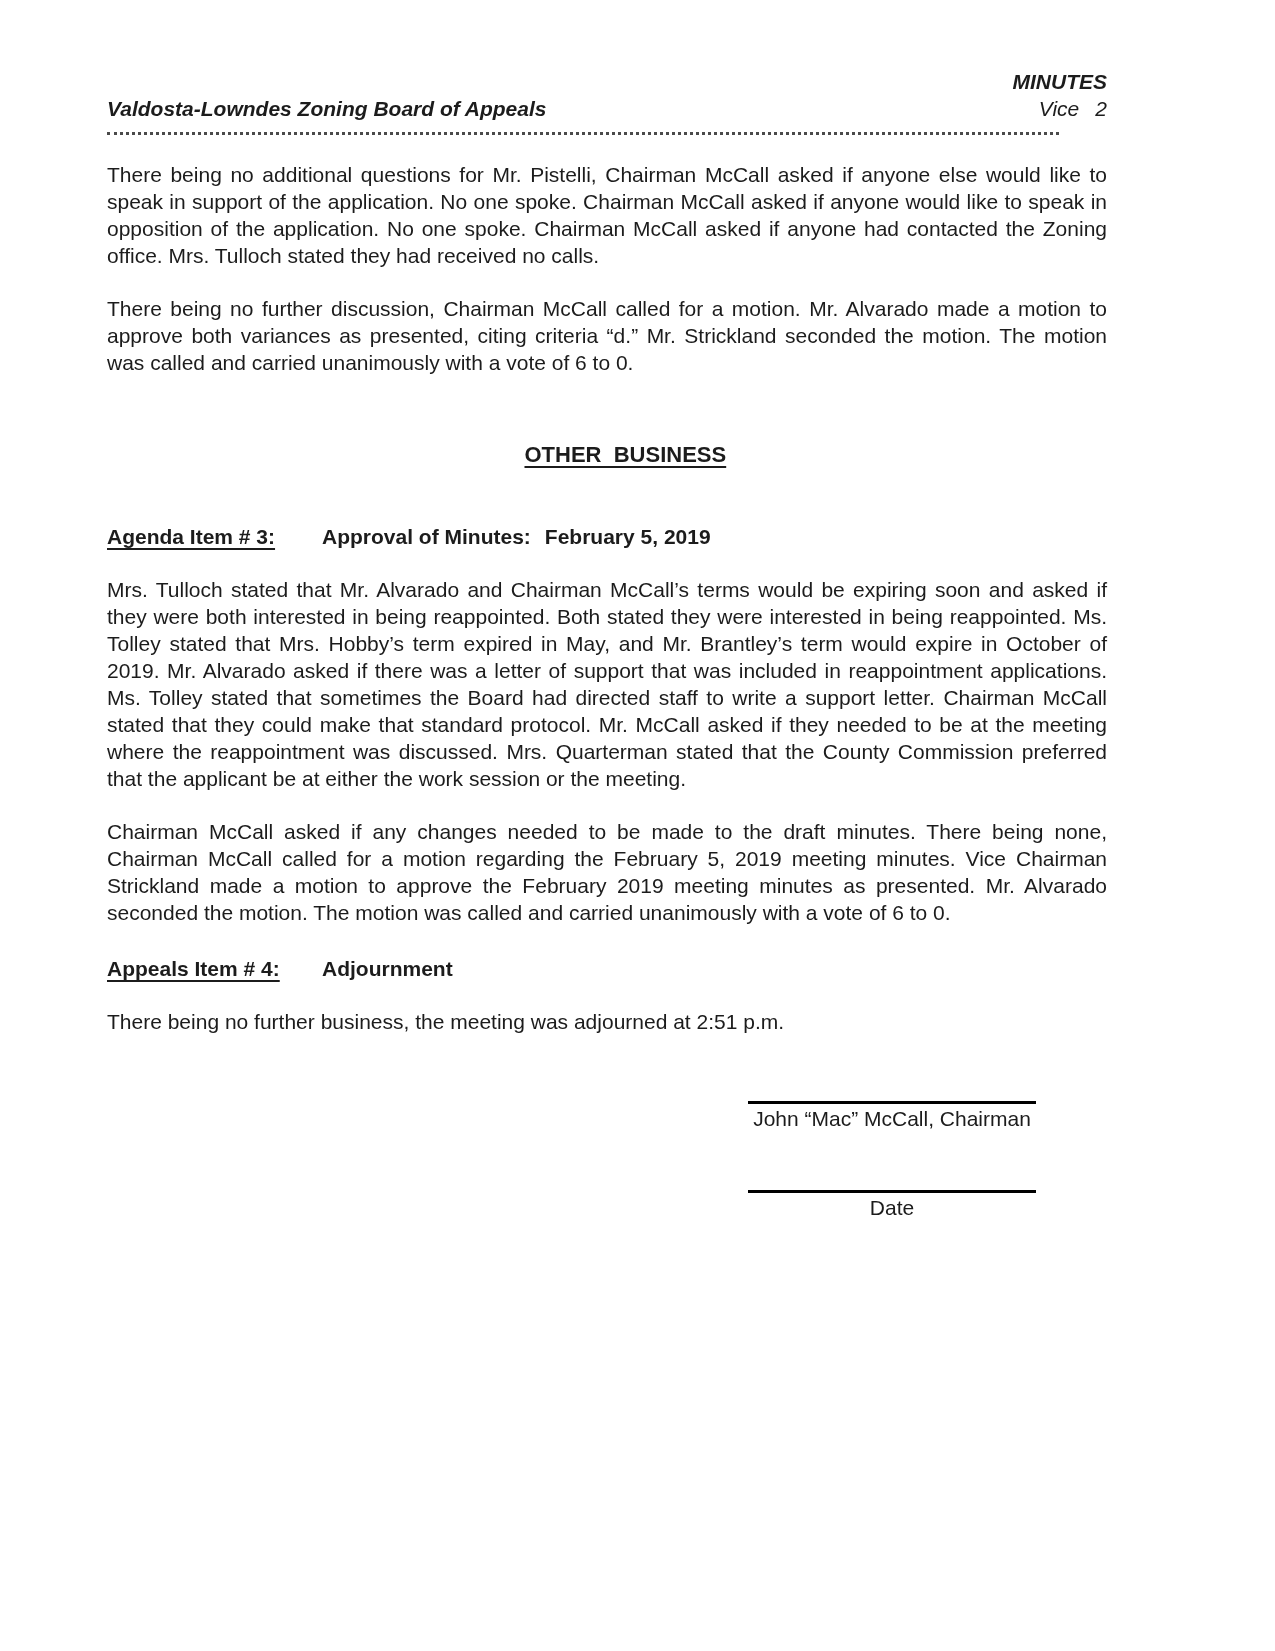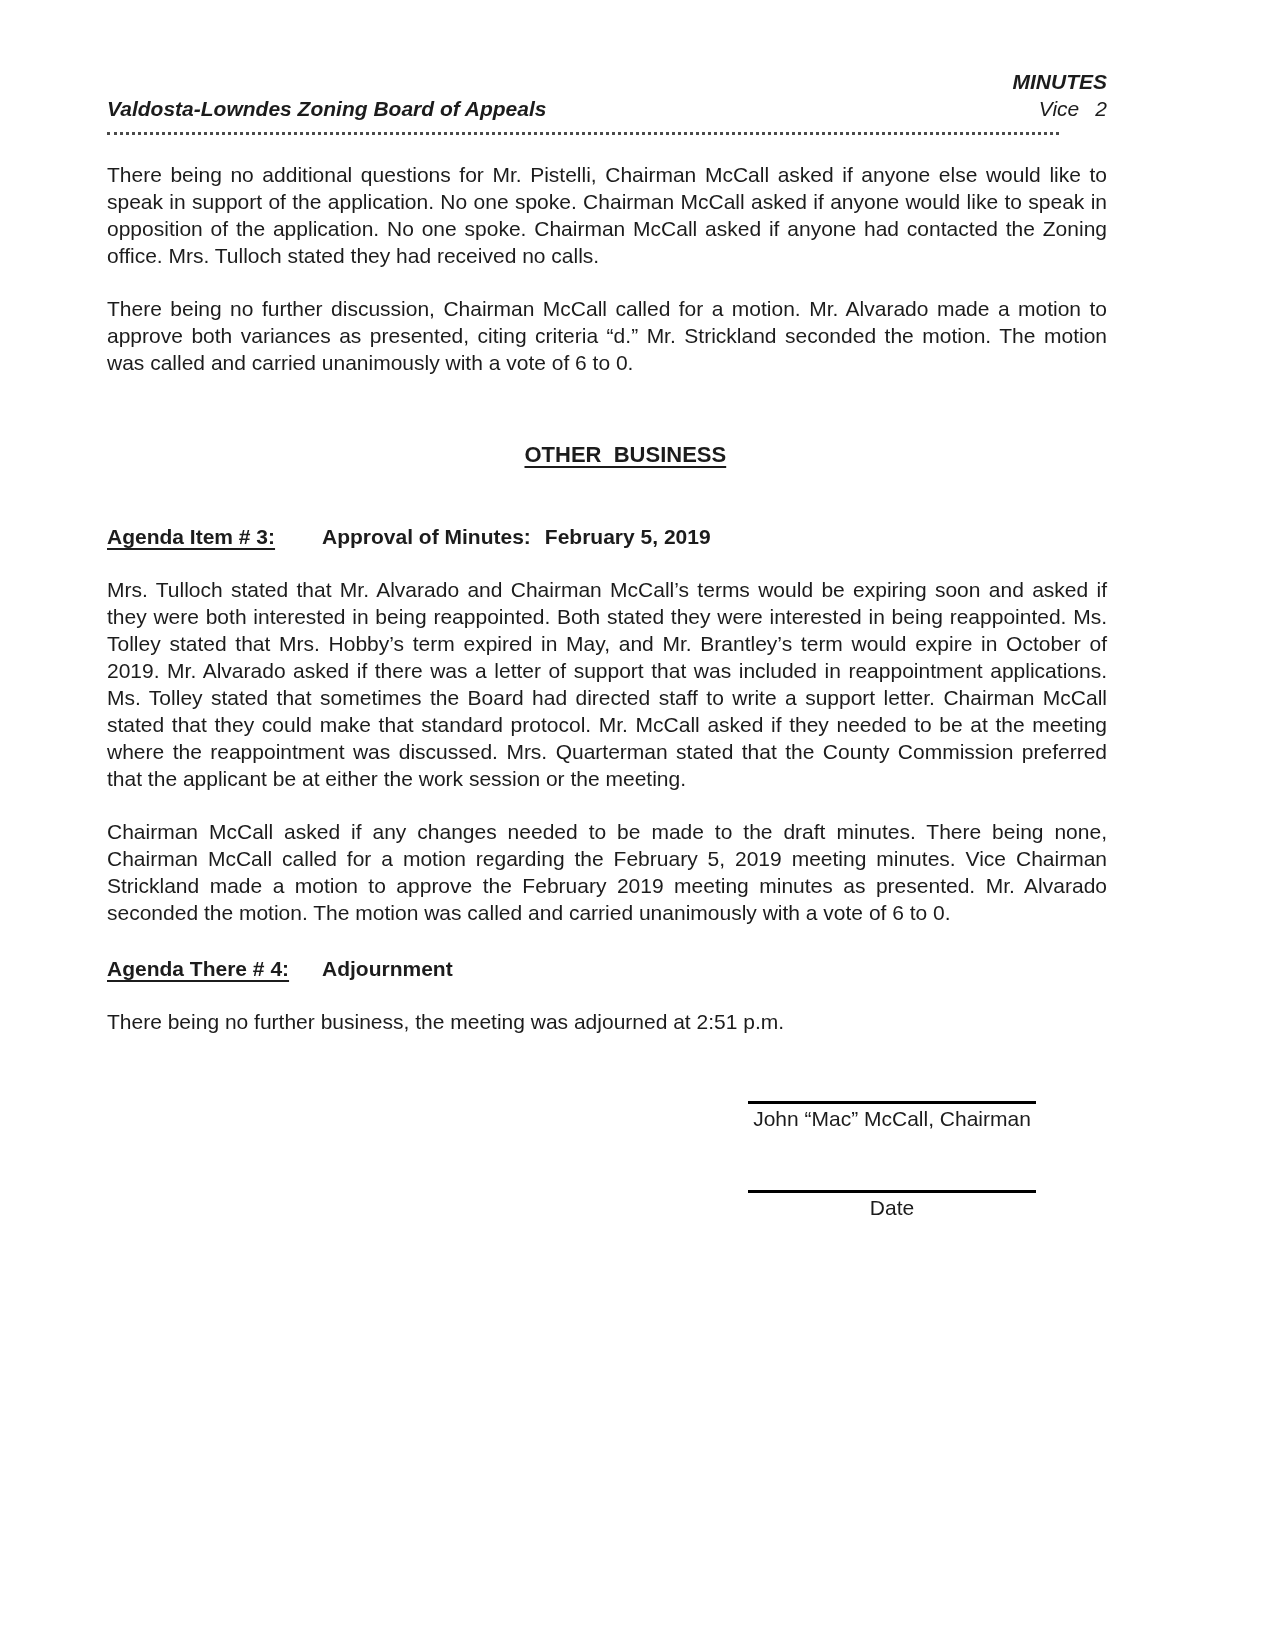--- a/index.html
+++ b/index.html
@@ -121,21 +121,21 @@
 
     <div class="agenda-row">
       <span class="agenda-label">Agenda Item # 3:</span><span class="agenda-title"><span>Approval of Minutes:</span><span class="part2">February 5, 2019</span></span>
     </div>
 
     <p class="para">Mrs. Tulloch stated that Mr. Alvarado and Chairman McCall’s terms would be expiring soon and asked if they were both interested in being reappointed. Both stated they were interested in being reappointed. Ms. Tolley stated that Mrs. Hobby’s term expired in May, and Mr. Brantley’s term would expire in October of 2019. Mr. Alvarado asked if there was a letter of support that was included in reappointment applications. Ms. Tolley stated that sometimes the Board had directed staff to write a support letter. Chairman McCall stated that they could make that standard protocol. Mr. McCall asked if they needed to be at the meeting where the reappointment was discussed. Mrs. Quarterman stated that the County Commission preferred that the applicant be at either the work session or the meeting.</p>
 
     <p class="para">Chairman McCall asked if any changes needed to be made to the draft minutes. There being none, Chairman McCall called for a motion regarding the February 5, 2019 meeting minutes. Vice Chairman Strickland made a motion to approve the February 2019 meeting minutes as presented. Mr. Alvarado seconded the motion. The motion was called and carried unanimously with a vote of 6 to 0.</p>
 
     <div class="agenda-row">
-      <span class="agenda-label">Agenda There # 4:</span><span class="agenda-title">Adjournment</span>
+      <span class="agenda-label">Appeals Item # 4:</span><span class="agenda-title">Adjournment</span>
     </div>
 
     <p class="para last-section">There being no further business, the meeting was adjourned at 2:51 p.m.</p>
 
     <div class="sig-block">
       <div class="sig-line"></div>
       <div class="sig-caption">John “Mac” McCall, Chairman</div>
       <div class="sig-gap"></div>
       <div class="sig-line"></div>
       <div class="sig-caption">Date</div>

